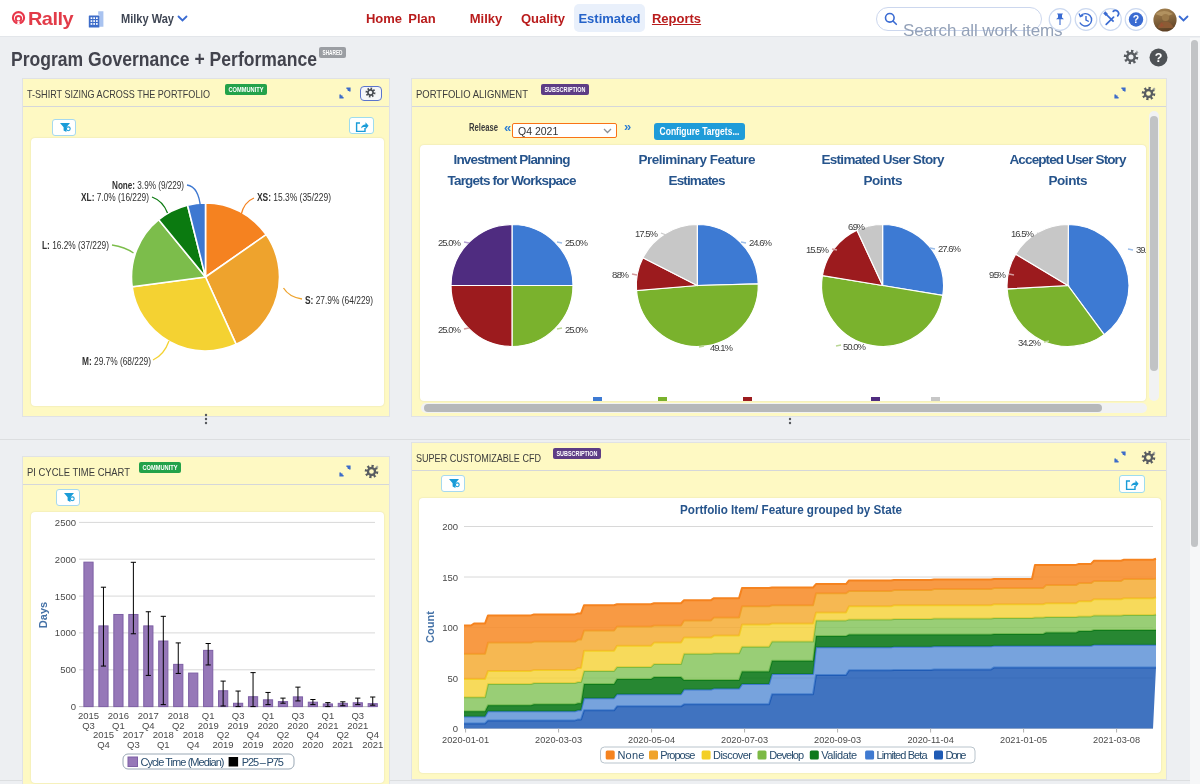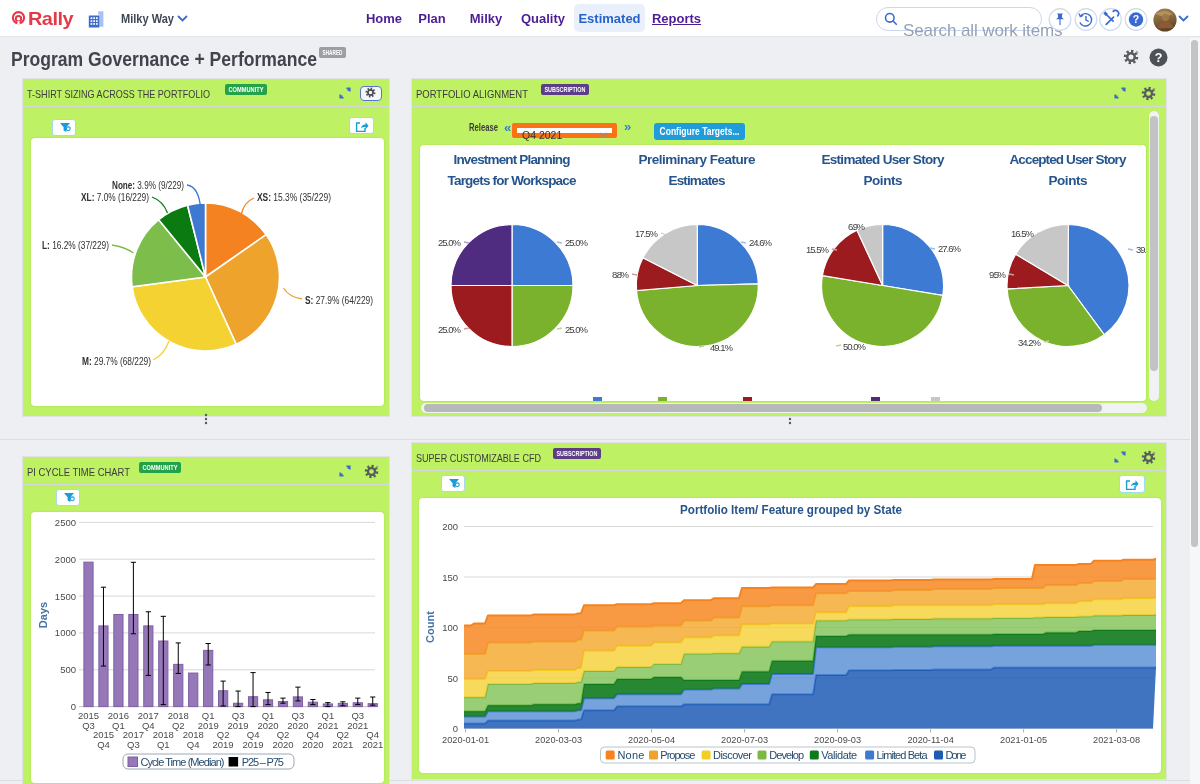--- a/index.html
+++ b/index.html
@@ -1,18 +1,18 @@
 <!DOCTYPE html>
 <html><head><meta charset="utf-8"><style>
 * { margin:0; padding:0; box-sizing:border-box; }
 html,body { width:1200px; height:784px; overflow:hidden; font-family:"Liberation Sans", sans-serif; background:#edeff2; }
 .abs { position:absolute; }
 #navbar { position:absolute; left:0; top:0; width:1200px; height:37px; background:#ffffff; border-bottom:1px solid #e3e6ea; }
-.navlink { position:absolute; top:0; height:37px; line-height:37px; font-size:13px; font-weight:700; color:#4c1d95; text-align:center; }
-.panel { position:absolute; background:#bef264; border:1px solid #e0e2e5; }
+.navlink { position:absolute; top:0; height:37px; line-height:37px; font-size:13px; font-weight:700; color:#b91c1c; text-align:center; }
+.panel { position:absolute; background:#fef9c3; border:1px solid #e0e2e5; }
 .phead { position:absolute; left:0; top:0; right:0; height:28px; border-bottom:1px solid #d5d7da; }
 .whitebox { position:absolute; background:#fff; border-radius:4px; box-shadow:0 0 2px rgba(0,0,0,0.12); }
 .fbtn { position:absolute; width:24px; height:17px; background:#fff; border:1px solid #a6d9ef; border-radius:3px; }
 svg { display:block; }
 text { font-family:"Liberation Sans", sans-serif; }
 </style></head>
 <body>
 
 <div id="navbar">
   <svg class="abs" style="left:11px;top:10px" width="92" height="19" viewBox="0 0 92 19">
@@ -37,21 +37,21 @@
         <rect x="8" y="13.1" width="1.7" height="1.7"></rect>
     </g>
   </svg>
   <svg class="abs" style="left:121px;top:11px" width="58" height="16" viewBox="0 0 58 16">
       <text x="0" y="12" font-size="13" font-weight="bold" fill="#3f4654" textLength="53" lengthAdjust="spacingAndGlyphs">Milky Way</text>
     </svg>
   <svg class="abs" style="left:177px;top:15px" width="11" height="8" viewBox="0 0 11 8">
       <path d="M1.5,1.5 L5.5,5.5 L9.5,1.5" fill="none" stroke="#3a6bd2" stroke-width="1.8" stroke-linecap="round"></path>
     </svg>
   <div class="navlink" style="left:358px;width:52px;">Home</div>
-  <div class="navlink" style="left:410px;width:44px;">Plan</div>
+  <div class="navlink" style="left:400px;width:44px;">Plan</div>
   <div class="navlink" style="left:462px;width:48px;">Milky</div>
   <div class="navlink" style="left:514px;width:58px;">Quality</div>
   <div class="abs" style="left:574px;top:4px;width:71px;height:28px;background:#e9f0fb;border-radius:5px;"></div>
   <div class="navlink" style="left:574px;width:71px;color:#2563c9;">Estimated</div>
   <div class="navlink" style="left:649px;width:55px;text-decoration:underline;">Reports</div>
 
   <div class="abs" style="left:876px;top:7px;width:166px;height:24px;border:1px solid #ccd7ee;border-radius:12px;background:#fff;"></div>
   <svg class="abs" style="left:884px;top:12px" width="14" height="14" viewBox="0 0 14 14">
     <circle cx="5.8" cy="5.8" r="4.3" fill="none" stroke="#3a6bd2" stroke-width="1.6"></circle>
     <line x1="9" y1="9" x2="12.3" y2="12.3" stroke="#3a6bd2" stroke-width="1.6" stroke-linecap="round"></line>
@@ -209,21 +209,21 @@
     </svg>
     <svg class="abs" style="right:10px;top:7px" width="15" height="15" viewBox="0 0 14 14">
         <path d="M7.00,0.60 L9.45,1.09 L8.68,2.93 L10.11,3.89 L11.53,2.47 L12.91,4.55 L11.07,5.32 L11.40,7.00 L13.40,7.00 L12.91,9.45 L11.07,8.68 L10.11,10.11 L11.53,11.53 L9.45,12.91 L8.68,11.07 L7.00,11.40 L7.00,13.40 L4.55,12.91 L5.32,11.07 L3.89,10.11 L2.47,11.53 L1.09,9.45 L2.93,8.68 L2.60,7.00 L0.60,7.00 L1.09,4.55 L2.93,5.32 L3.89,3.89 L2.47,2.47 L4.55,1.09 L5.32,2.93 L7.00,2.60 Z M9.20,7.00 A2.2,2.2 0 1 0 4.80,7.00 A2.2,2.2 0 1 0 9.20,7.00 Z" fill="#585c61" fill-rule="evenodd"></path>
         <path d="M12.2,1.2 l0.5,1.1 1.1,0.5 -1.1,0.5 -0.5,1.1 -0.5,-1.1 -1.1,-0.5 1.1,-0.5 z" fill="#8b9096"></path>
       </svg>
   </div>
   <svg class="abs" style="left:57px;top:41px" width="34" height="14" viewBox="0 0 34 14">
       <text x="0" y="10.5" font-size="10.5" font-weight="bold" fill="#3b3b3b" textLength="29" lengthAdjust="spacingAndGlyphs">Release</text>
     </svg>
   <div class="abs" style="left:92px;top:41px;font-size:13px;font-weight:bold;color:#2d7fd4;">«</div>
-  <div class="abs" style="left:100px;top:43.5px;width:105px;height:15px;background:#fff;border:5px solid #f97316;border-radius:2px;">
+  <div class="abs" style="left:100px;top:43.5px;width:105px;height:15px;background:#fff;border:1px solid #f97316;border-radius:2px;">
     <div style="position:absolute;left:5px;top:1.5px;font-size:10.5px;color:#333;">Q4 2021</div>
     <svg style="position:absolute;right:4px;top:4.5px" width="9" height="6" viewBox="0 0 9 6">
         <path d="M1,1 L4.5,4.5 L8,1" fill="none" stroke="#8a8f94" stroke-width="1.3"></path>
       </svg>
   </div>
   <div class="abs" style="left:212px;top:40px;font-size:13px;font-weight:bold;color:#2d7fd4;">»</div>
   <div class="abs" style="left:242px;top:44px;width:91px;height:17px;background:#1f9cd9;border-radius:3px;"></div>
   <svg class="abs" style="left:242px;top:44px" width="91" height="17" viewBox="0 0 91 17">
       <text x="45.5" y="12" text-anchor="middle" font-size="10.5" font-weight="bold" fill="#fff" textLength="80" lengthAdjust="spacingAndGlyphs">Configure Targets...</text>
     </svg>

